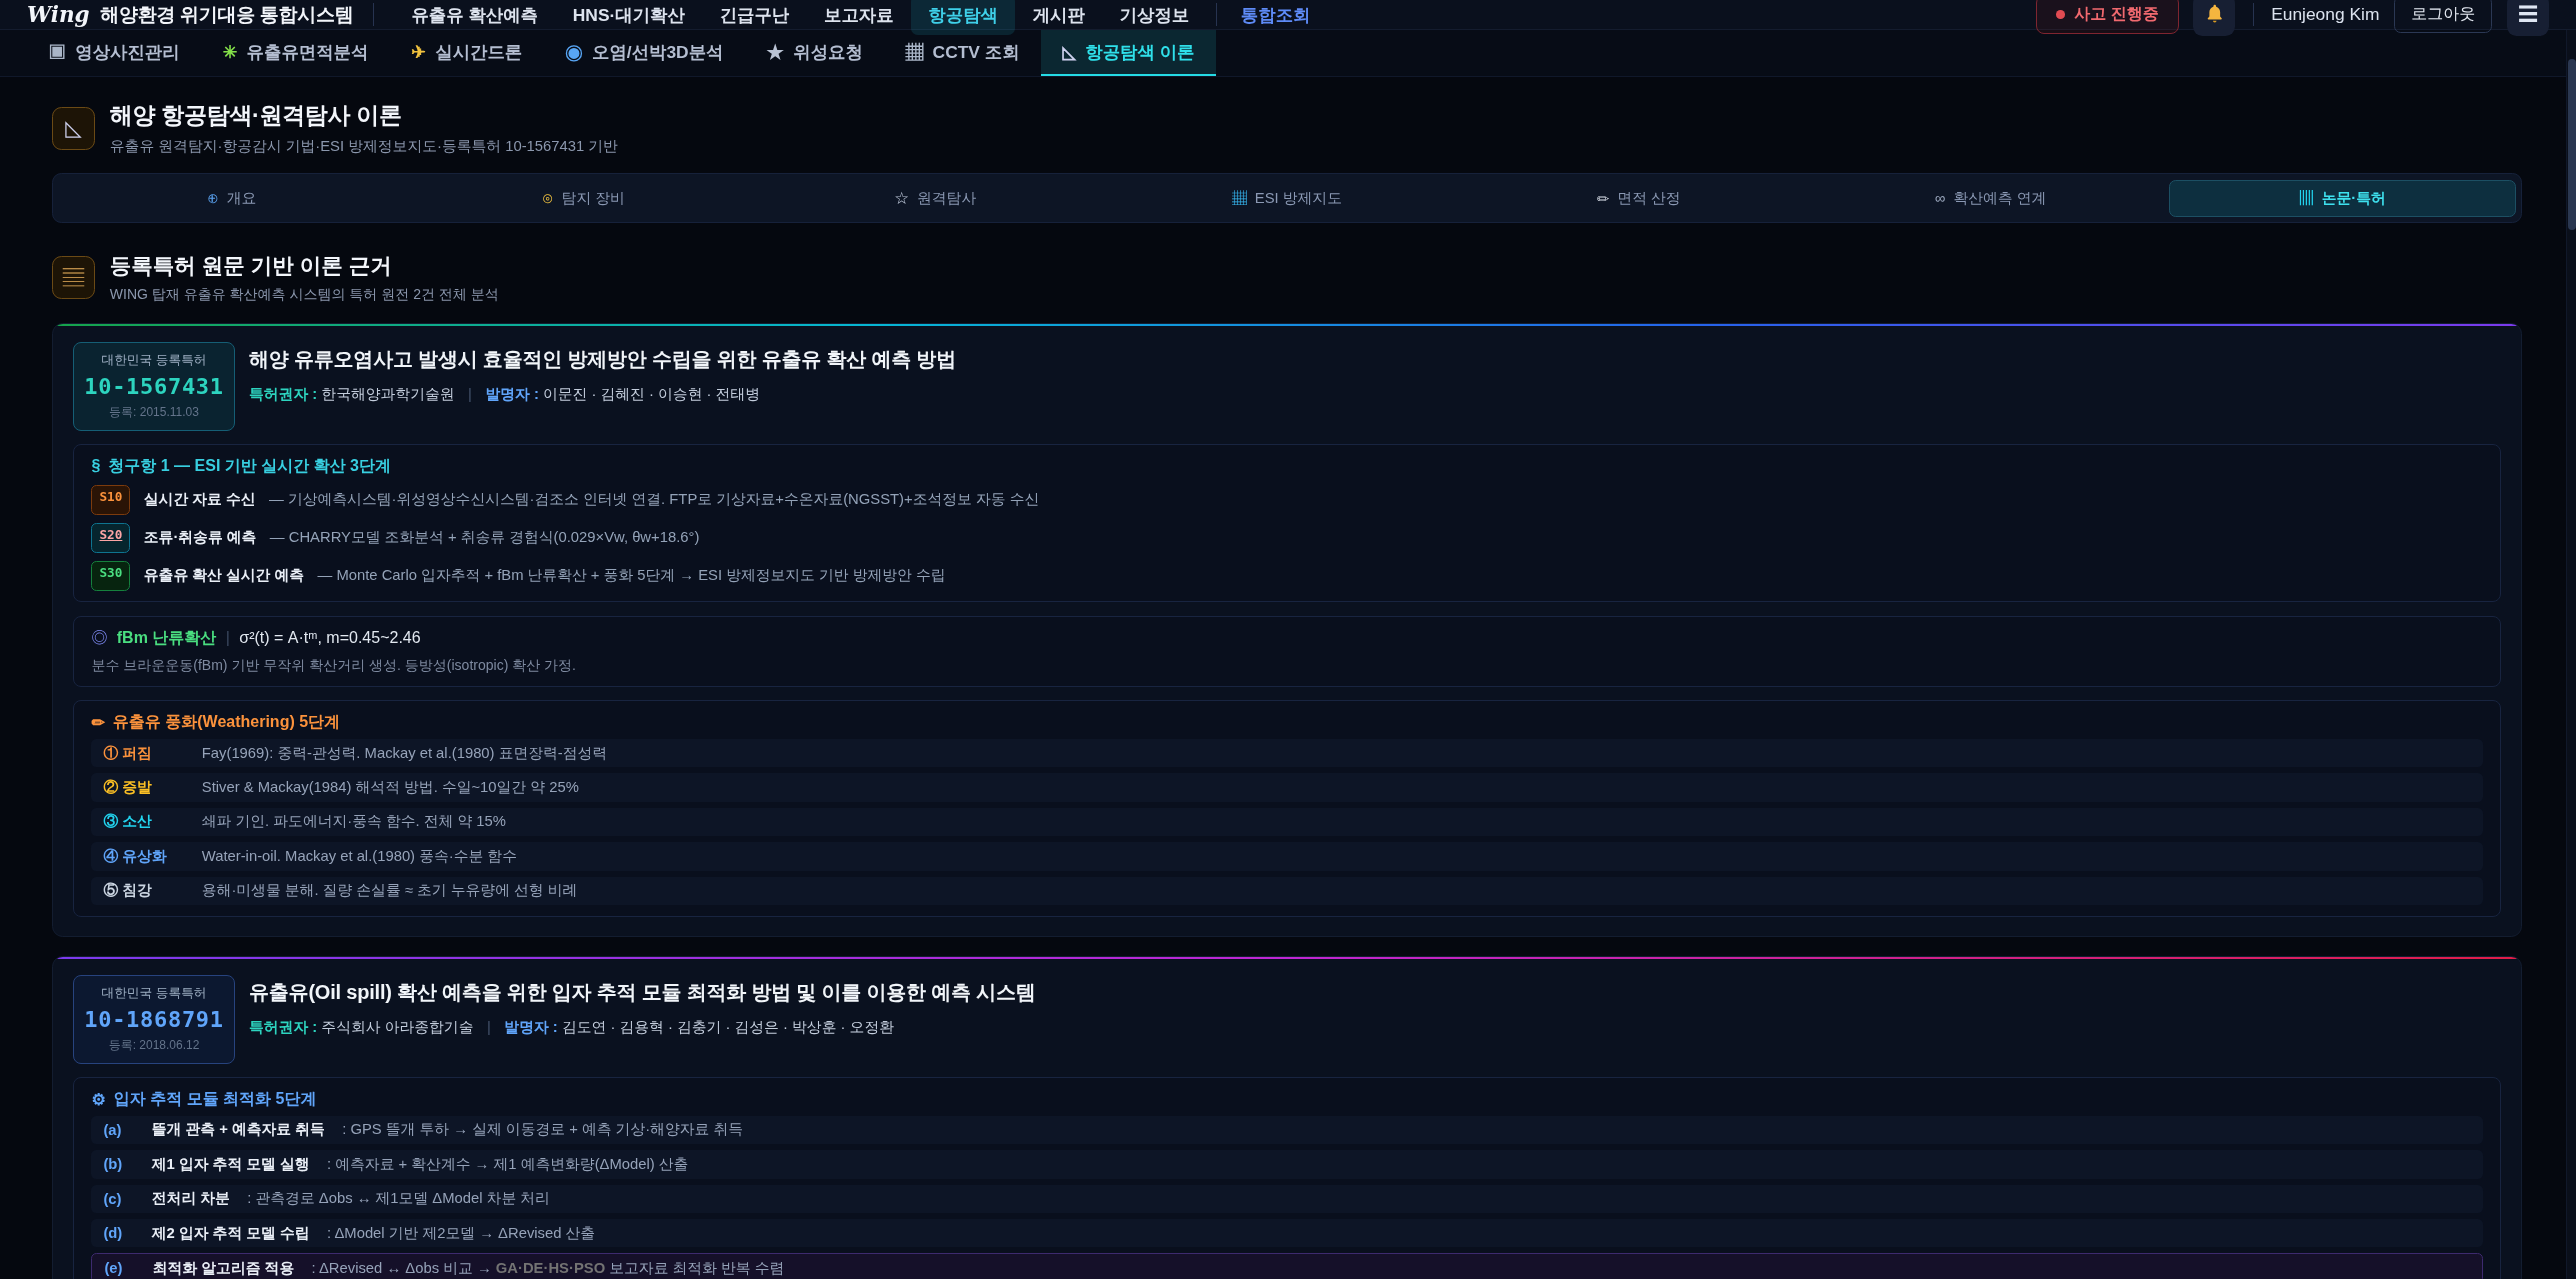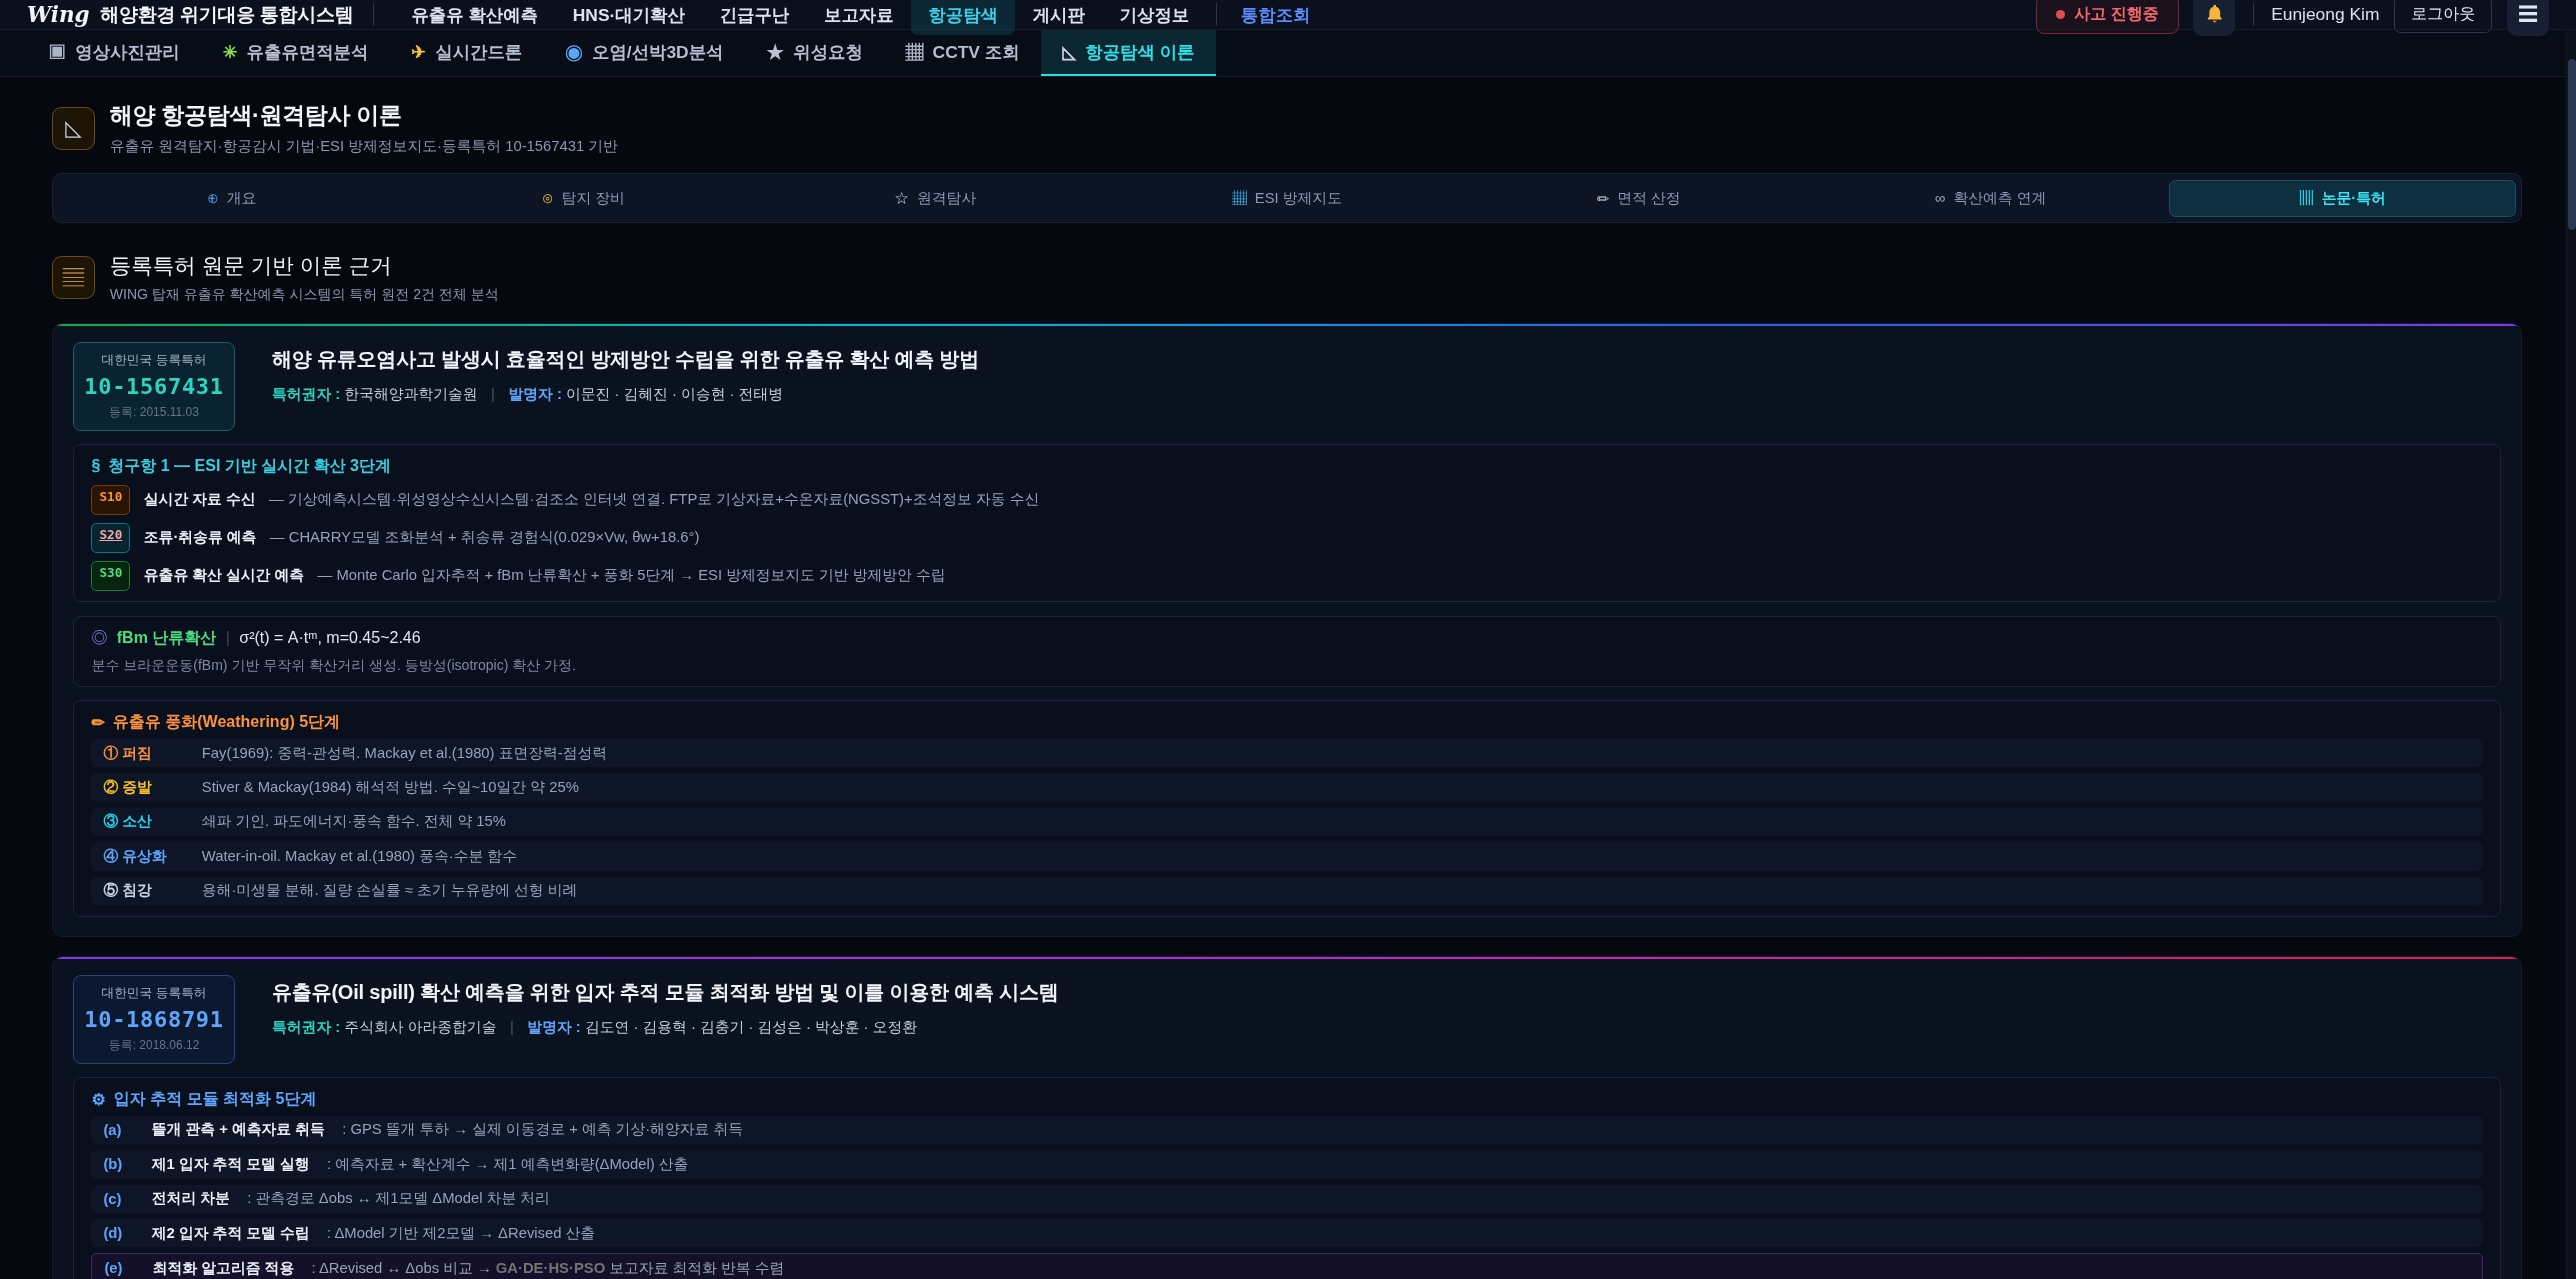--- a/index.html
+++ b/index.html
@@ -42,28 +42,28 @@
   .page-sub{font-size:14.8px;color:#8b97ad;margin-top:6px;}
   
   .pillbar{margin-top:17.4px;background:#0d1525;border:0.7px solid #16213a;border-radius:9.4px;padding:5.4px;display:flex;gap:5.4px;}
   .pill{flex:1;display:flex;align-items:center;justify-content:center;gap:8px;font-size:14.8px;color:#8b99b4;
     padding:8px 0;border-radius:6.7px;cursor:pointer;border:0.7px solid transparent;}
   .pill .pglyph{font-size:14.8px;}
   .pill.active{background:#0d2f3f;border-color:#1c4f63;color:#3ee1ee;font-weight:700;}
   
   .section-head{margin-top:28px;display:flex;align-items:center;gap:14.8px;}
   .sq-icon.amber{color:#e8b05c;}
-  .sec-title{font-size:21.5px;font-weight:400;color:#f3f6fb;}
+  .sec-title{font-size:21.5px;font-weight:700;color:#f3f6fb;}
   .sec-sub{font-size:14px;color:#8b97ad;margin-top:5.4px;}
   
   .card{margin-top:19px;background:#0a111f;border:0.7px solid #131d30;border-radius:10.7px;overflow:hidden;}
   .grad1{height:2.7px;background:linear-gradient(90deg,#16a34a,#06b6d4,#2563eb,#7c3aed);}
   .grad2{height:2.7px;background:linear-gradient(90deg,#7c3aed,#c026d3,#e11d48);}
   .card-inner{padding:16px 20px 19px;}
-  .p-head{display:flex;gap:37px;align-items:flex-start;}
+  .p-head{display:flex;gap:14px;align-items:flex-start;}
   .p-badge{width:162px;flex:0 0 auto;text-align:center;border-radius:8px;padding:8.7px 6.7px;}
   .p-badge.teal{background:#0a2330;border:0.7px solid #155e75;}
   .p-badge.blue{background:#0c1830;border:0.7px solid #27437e;}
   .p-country{font-size:12.7px;color:#9fb0c4;}
   .p-num{font-size:22px;font-weight:700;letter-spacing:0.7px;margin-top:4.7px;font-family:"DejaVu Sans Mono", monospace;}
   .teal .p-num{color:#2dd4bf;} .blue .p-num{color:#60a5fa;}
   .p-date{font-size:12px;color:#64748b;margin-top:5.4px;}
   .p-title{font-size:20px;font-weight:700;color:#f1f5f9;margin-top:4px;letter-spacing:-0.2px;}
   .p-meta{font-size:14.8px;margin-top:12px;color:#c4cedd;}
   .lab-teal{color:#2dd4bf;font-weight:700;} .lab-blue{color:#60a5fa;font-weight:700;}

